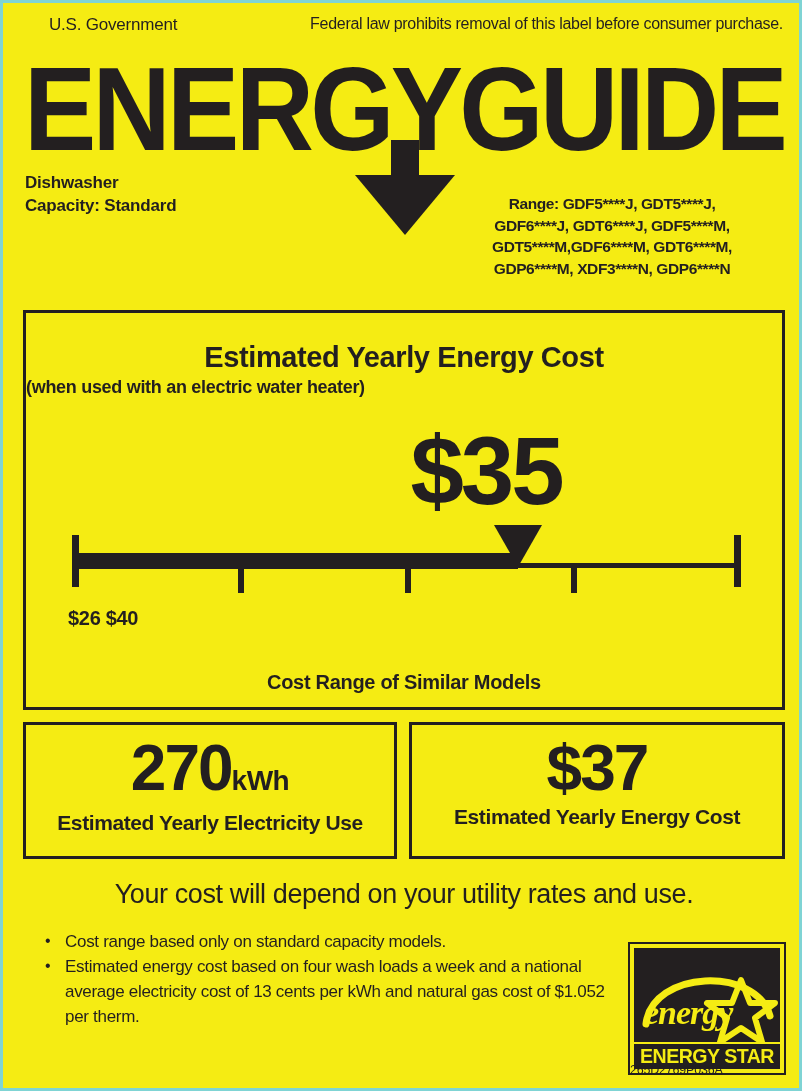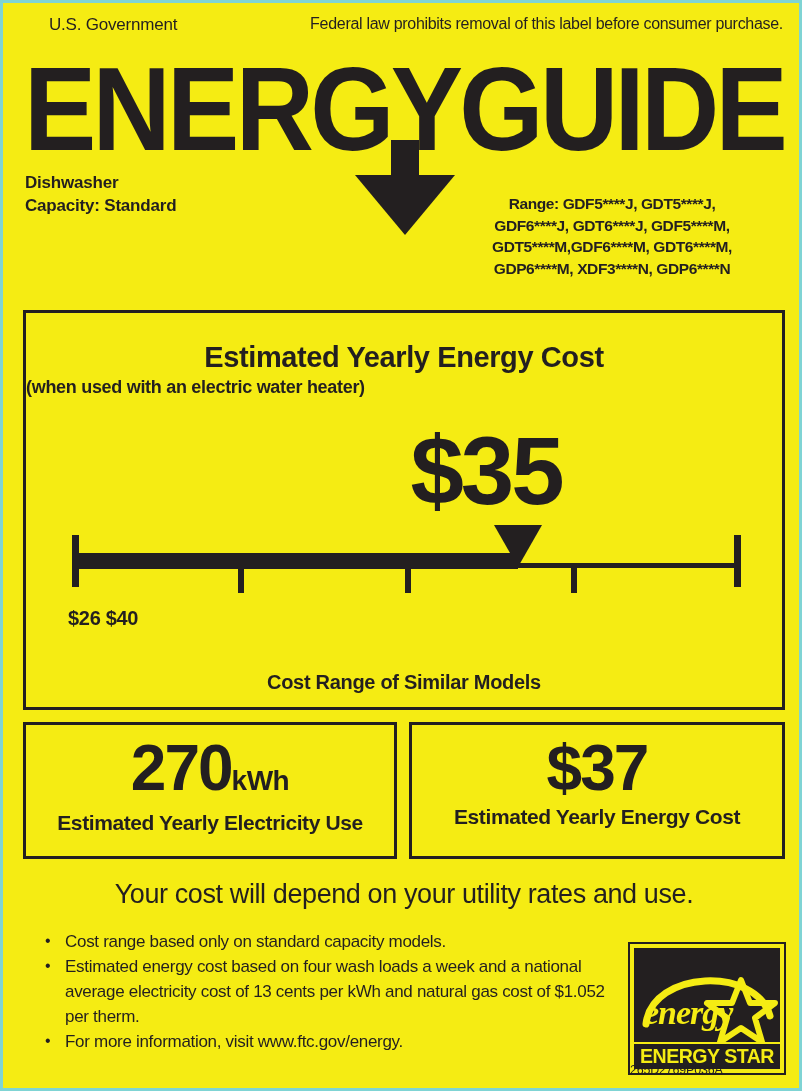--- a/index.html
+++ b/index.html
@@ -345,21 +345,20 @@
       <span class="num">$37</span>
     </div>
     <div class="box-cap">Estimated Yearly Energy Cost</div>
   </div>
 
   <div class="tagline">Your cost will depend on your utility rates and use.</div>
 
   <div class="notes">
     <div class="note">Cost range based only on standard capacity models.</div>
     <div class="note">Estimated energy cost based on four wash loads a week and a national average electricity cost of 13 cents per kWh and natural gas cost of $1.052 per therm.</div>
-    <div class="note">For more information, visit www.ftc.gov/energy.</div>
   </div>
 
   <div class="estar">
     <svg width="154" height="129" viewBox="0 0 154 129" xmlns="http://www.w3.org/2000/svg" aria-hidden="true">
       <rect x="4" y="4" width="146" height="94" fill="#231f20"></rect>
 
       <path d="M16 80 C22 26, 126 22, 140 72" fill="none" stroke="#f5ec13" stroke-width="7" stroke-linecap="round"></path>
 
       <text x="14" y="80" font-family="'Liberation Serif', serif" font-size="34" font-style="italic" font-weight="bold" fill="#f5ec13" letter-spacing="-1">energy</text>
 

